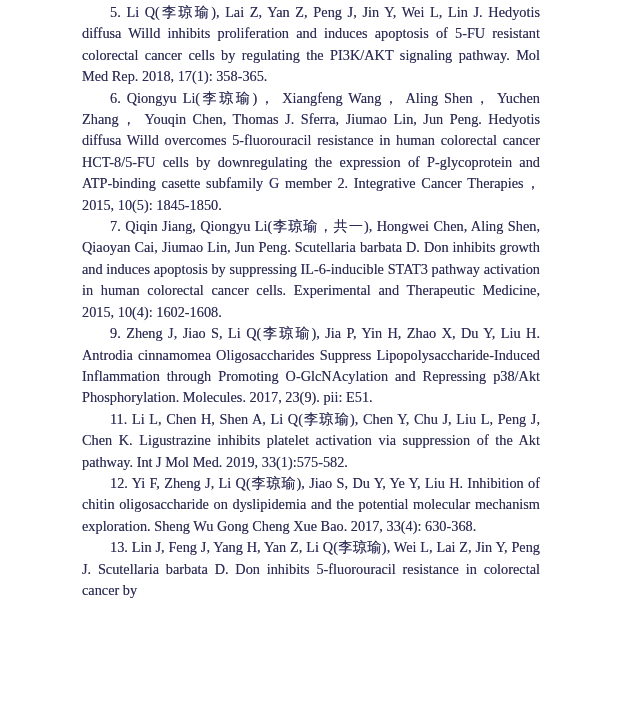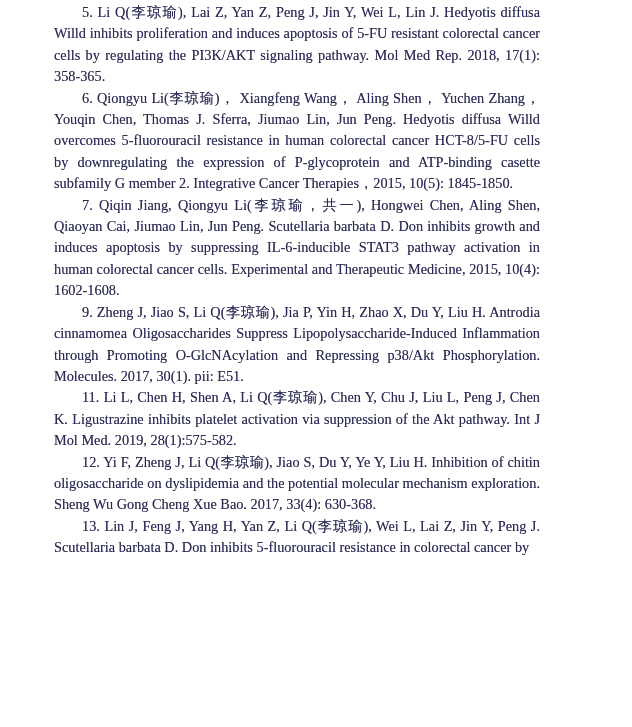--- a/index.html
+++ b/index.html
@@ -7,21 +7,21 @@
     padding: 0;
     background: #ffffff;
   }
   .page {
     position: relative;
     width: 632px;
     height: 727px;
     box-sizing: border-box;
     background: #ffffff;
     overflow: hidden;
-    padding: 2px 92px 0 54px;
+    padding: 2px 92px 0 82px;
   }
   .refs {
     font-family: "Liberation Serif", "DejaVu Serif", serif;
     font-size: 14.3px;
     line-height: 21.4px;
     color: #2b2b55;
     text-align: justify;
     text-shadow: 0 0 0.5px rgba(43, 43, 85, 0.55);
   }
   .refs p {
@@ -31,18 +31,18 @@
   }
 </style>
 </head>
 <body>
 
 <div class="page">
   <div class="refs">
     <p>5. Li Q(李琼瑜), Lai Z, Yan Z, Peng J, Jin Y, Wei L, Lin J. Hedyotis diffusa Willd inhibits proliferation and induces apoptosis of 5-FU resistant colorectal cancer cells by regulating the PI3K/AKT signaling pathway. Mol Med Rep. 2018, 17(1): 358-365.</p>
     <p>6. Qiongyu Li(李琼瑜)， Xiangfeng Wang， Aling Shen， Yuchen Zhang， Youqin Chen, Thomas J. Sferra, Jiumao Lin, Jun Peng. Hedyotis diffusa Willd overcomes 5-fluorouracil resistance in human colorectal cancer HCT-8/5-FU cells by downregulating the expression of P-glycoprotein and ATP-binding casette subfamily G member 2. Integrative Cancer Therapies，2015, 10(5): 1845-1850.</p>
     <p>7. Qiqin Jiang, Qiongyu Li(李琼瑜，共一), Hongwei Chen, Aling Shen, Qiaoyan Cai, Jiumao Lin, Jun Peng. Scutellaria barbata D. Don inhibits growth and induces apoptosis by suppressing IL-6-inducible STAT3 pathway activation in human colorectal cancer cells. Experimental and Therapeutic Medicine, 2015, 10(4): 1602-1608.</p>
-    <p>9. Zheng J, Jiao S, Li Q(李琼瑜), Jia P, Yin H, Zhao X, Du Y, Liu H. Antrodia cinnamomea Oligosaccharides Suppress Lipopolysaccharide-Induced Inflammation through Promoting O-GlcNAcylation and Repressing p38/Akt Phosphorylation. Molecules. 2017, 30(1). pii: E51.</p>
-    <p>11. Li L, Chen H, Shen A, Li Q(李琼瑜), Chen Y, Chu J, Liu L, Peng J, Chen K. Ligustrazine inhibits platelet activation via suppression of the Akt pathway. Int J Mol Med. 2019, 28(1):575-582.</p>
+    <p>9. Zheng J, Jiao S, Li Q(李琼瑜), Jia P, Yin H, Zhao X, Du Y, Liu H. Antrodia cinnamomea Oligosaccharides Suppress Lipopolysaccharide-Induced Inflammation through Promoting O-GlcNAcylation and Repressing p38/Akt Phosphorylation. Molecules. 2017, 23(9). pii: E51.</p>
+    <p>11. Li L, Chen H, Shen A, Li Q(李琼瑜), Chen Y, Chu J, Liu L, Peng J, Chen K. Ligustrazine inhibits platelet activation via suppression of the Akt pathway. Int J Mol Med. 2019, 33(1):575-582.</p>
     <p>12. Yi F, Zheng J, Li Q(李琼瑜), Jiao S, Du Y, Ye Y, Liu H. Inhibition of chitin oligosaccharide on dyslipidemia and the potential molecular mechanism exploration. Sheng Wu Gong Cheng Xue Bao. 2017, 33(4): 630-368.</p>
     <p>13. Lin J, Feng J, Yang H, Yan Z, Li Q(李琼瑜), Wei L, Lai Z, Jin Y, Peng J. Scutellaria barbata D. Don inhibits 5-fluorouracil resistance in colorectal cancer by</p>
   </div>
 </div>
 
 </body></html>

